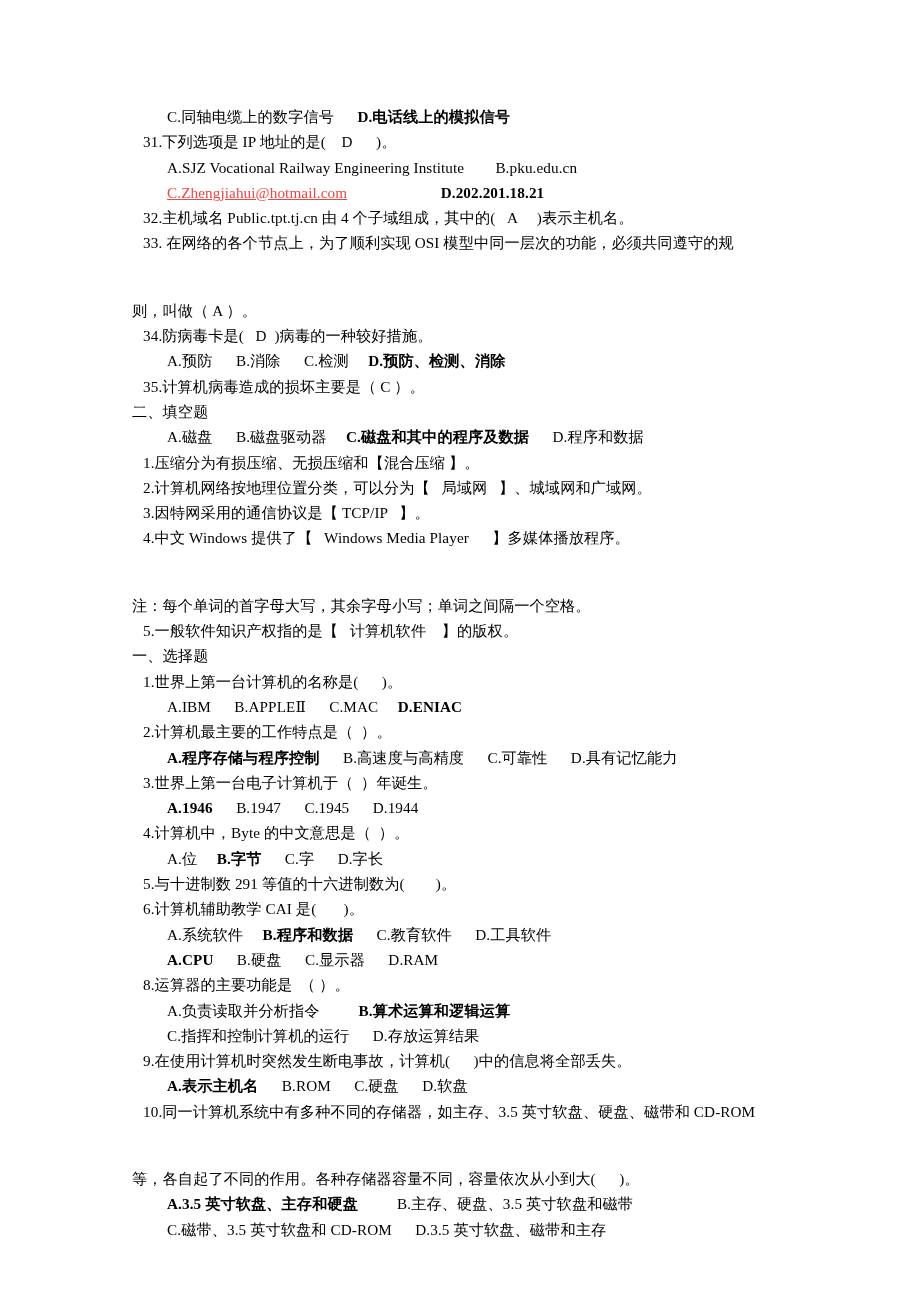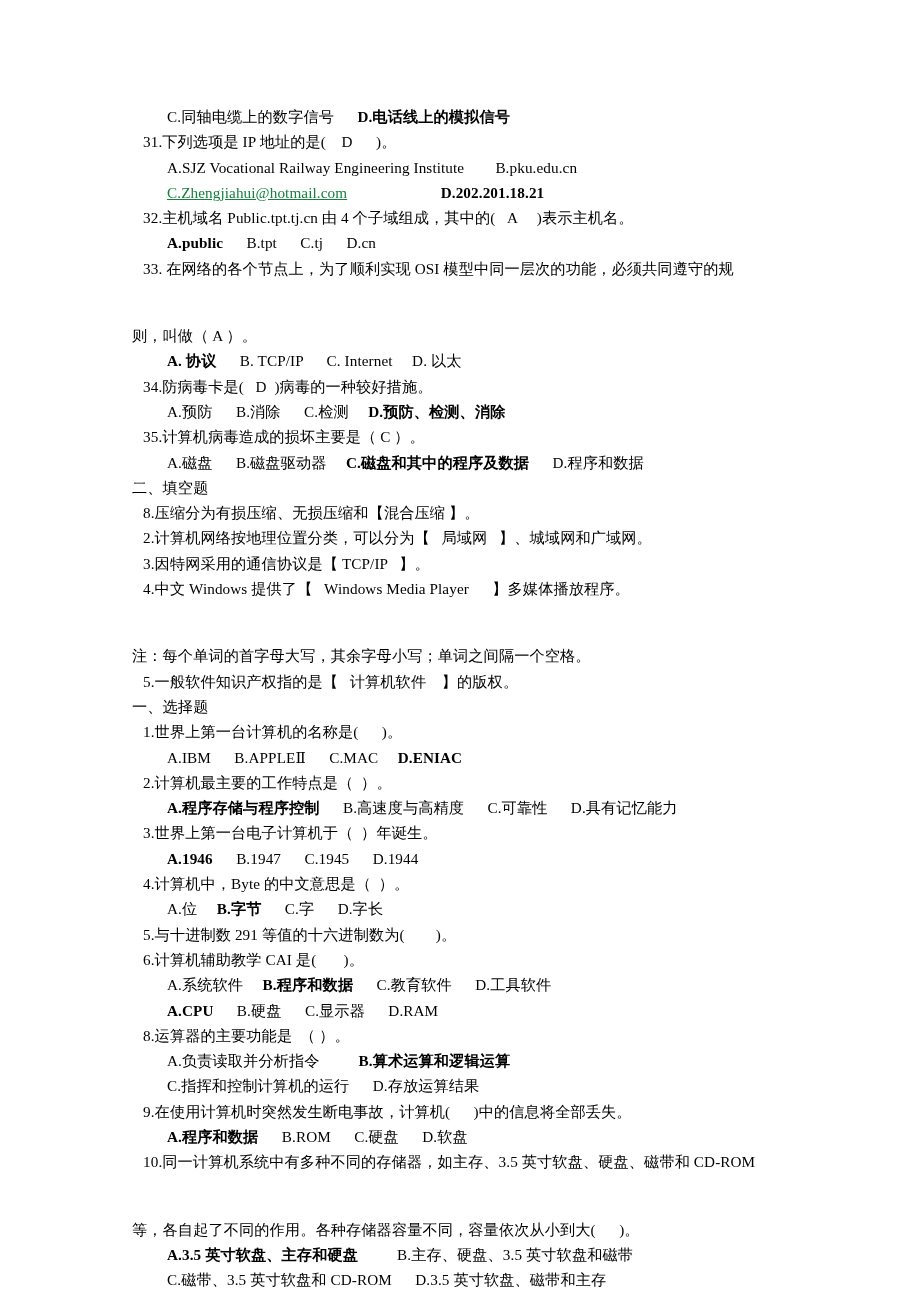--- a/index.html
+++ b/index.html
@@ -40,32 +40,30 @@
     text-decoration: underline;
   }
 </style>
 </head>
 <body>
 
 <div id="page">
     <div class="line ind-opt"><span>C.同轴电缆上的数字信号</span><span>      </span><b>D.电话线上的模拟信号</b></div>
     <div class="line ind-q"><span>31.下列选项是 IP 地址的是(    D      )。</span></div>
     <div class="line ind-opt"><span>A.SJZ Vocational Railway Engineering Institute</span><span>        </span><span>B.pku.edu.cn</span></div>
-    <div class="line ind-opt"><a class="link" href="#" style="color: #15803d;">C.Zhengjiahui@hotmail.com</a><span>                        </span><b>D.202.201.18.21</b></div>
+    <div class="line ind-opt"><a class="link" href="#" style="color: #ef4444;">C.Zhengjiahui@hotmail.com</a><span>                        </span><b>D.202.201.18.21</b></div>
     <div class="line ind-q"><span>32.主机域名 Public.tpt.tj.cn 由 4 个子域组成，其中的(   A     )表示主机名。</span></div>
-    <div class="line ind-opt"><b>A.public</b><span>      B.tpt      C.tj      D.cn</span></div>
     <div class="line ind-q"><span>33. 在网络的各个节点上，为了顺利实现 OSI 模型中同一层次的功能，必须共同遵守的规</span></div>
     <div class="line ind-0"><span>则，叫做（ A ）。</span></div>
-    <div class="line ind-opt"><b>A. 协议</b><span>      B. TCP/IP      C. Internet     D. 以太</span></div>
     <div class="line ind-q"><span>34.防病毒卡是(   D  )病毒的一种较好措施。</span></div>
     <div class="line ind-opt"><span>A.预防      B.消除      C.检测     </span><b>D.预防、检测、消除</b></div>
     <div class="line ind-q"><span>35.计算机病毒造成的损坏主要是（ C ）。</span></div>
+    <div class="line ind-sec"><span>二、填空题</span></div>
     <div class="line ind-opt"><span>A.磁盘      B.磁盘驱动器     </span><b>C.磁盘和其中的程序及数据</b><span>      D.程序和数据</span></div>
-    <div class="line ind-sec"><span>二、填空题</span></div>
-    <div class="line ind-q"><span>8.压缩分为有损压缩、无损压缩和【混合压缩 】。</span></div>
+    <div class="line ind-q"><span>1.压缩分为有损压缩、无损压缩和【混合压缩 】。</span></div>
     <div class="line ind-q"><span>2.计算机网络按地理位置分类，可以分为【   局域网   】、城域网和广域网。</span></div>
     <div class="line ind-q"><span>3.因特网采用的通信协议是【 TCP/IP   】。</span></div>
     <div class="line ind-q"><span>4.中文 Windows 提供了【   Windows Media Player      】多媒体播放程序。</span></div>
     <div class="line ind-0"><span>注：每个单词的首字母大写，其余字母小写；单词之间隔一个空格。</span></div>
     <div class="line ind-q"><span>5.一般软件知识产权指的是【   计算机软件    】的版权。</span></div>
     <div class="line ind-sec"><span>一、选择题</span></div>
     <div class="line ind-q"><span>1.世界上第一台计算机的名称是(      )。</span></div>
     <div class="line ind-opt"><span>A.IBM      B.APPLEⅡ      C.MAC     </span><b>D.ENIAC</b></div>
     <div class="line ind-q"><span>2.计算机最主要的工作特点是（  ）。</span></div>
     <div class="line ind-opt"><b>A.程序存储与程序控制</b><span>      B.高速度与高精度      C.可靠性      D.具有记忆能力</span></div>
@@ -74,18 +72,18 @@
     <div class="line ind-q"><span>4.计算机中，Byte 的中文意思是（  ）。</span></div>
     <div class="line ind-opt"><span>A.位     </span><b>B.字节</b><span>      C.字      D.字长</span></div>
     <div class="line ind-q"><span>5.与十进制数 291 等值的十六进制数为(        )。</span></div>
     <div class="line ind-q"><span>6.计算机辅助教学 CAI 是(       )。</span></div>
     <div class="line ind-opt"><span>A.系统软件     </span><b>B.程序和数据</b><span>      C.教育软件      D.工具软件</span></div>
     <div class="line ind-opt"><b>A.CPU</b><span>      B.硬盘      C.显示器      D.RAM</span></div>
     <div class="line ind-q"><span>8.运算器的主要功能是  （ ）。</span></div>
     <div class="line ind-opt"><span>A.负责读取并分析指令          </span><b>B.算术运算和逻辑运算</b></div>
     <div class="line ind-opt"><span>C.指挥和控制计算机的运行      D.存放运算结果</span></div>
     <div class="line ind-q"><span>9.在使用计算机时突然发生断电事故，计算机(      )中的信息将全部丢失。</span></div>
-    <div class="line ind-opt"><b>A.程序和数据</b><span>      B.ROM      C.硬盘      D.软盘</span></div>
+    <div class="line ind-opt"><b>A.表示主机名</b><span>      B.ROM      C.硬盘      D.软盘</span></div>
     <div class="line ind-q"><span>10.同一计算机系统中有多种不同的存储器，如主存、3.5 英寸软盘、硬盘、磁带和 CD-ROM</span></div>
     <div class="line ind-0"><span>等，各自起了不同的作用。各种存储器容量不同，容量依次从小到大(      )。</span></div>
     <div class="line ind-opt"><b>A.3.5 英寸软盘、主存和硬盘</b><span>          B.主存、硬盘、3.5 英寸软盘和磁带</span></div>
     <div class="line ind-opt"><span>C.磁带、3.5 英寸软盘和 CD-ROM      D.3.5 英寸软盘、磁带和主存</span></div>
   </div>
 
 </body></html>

